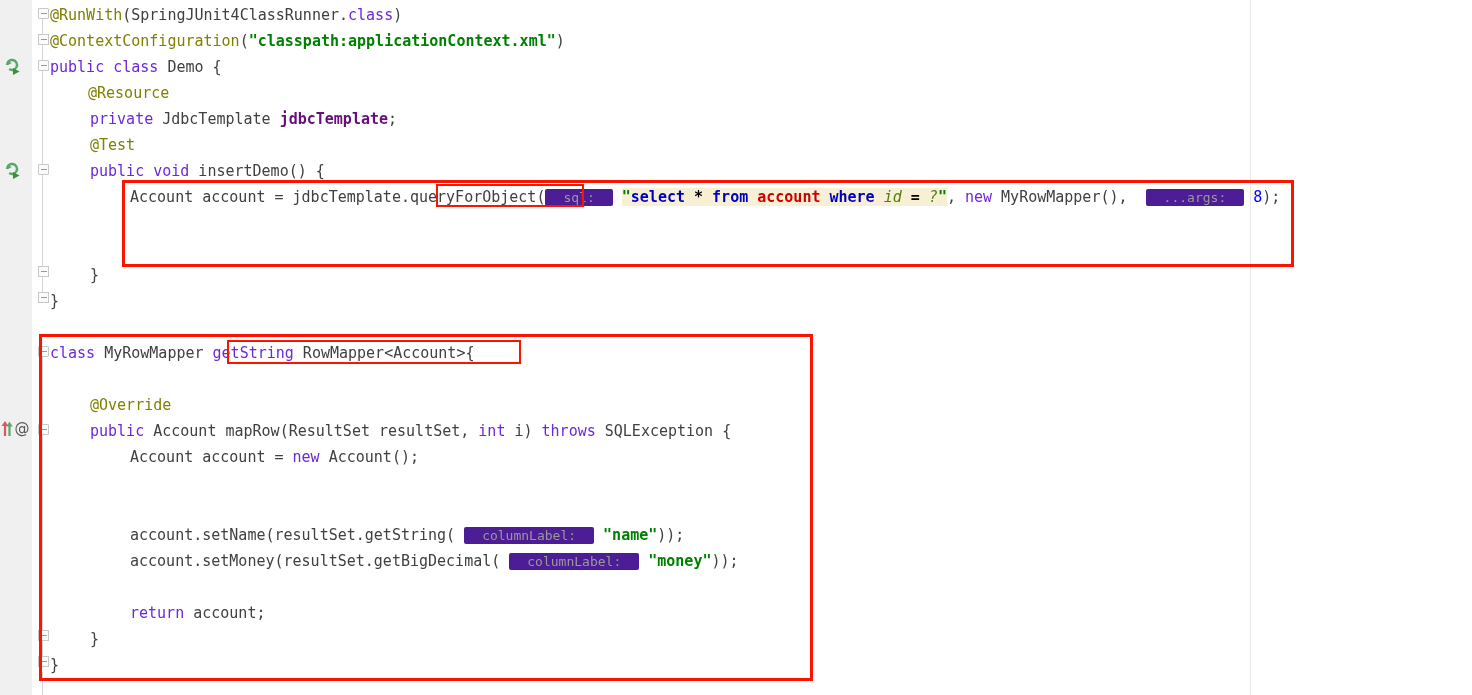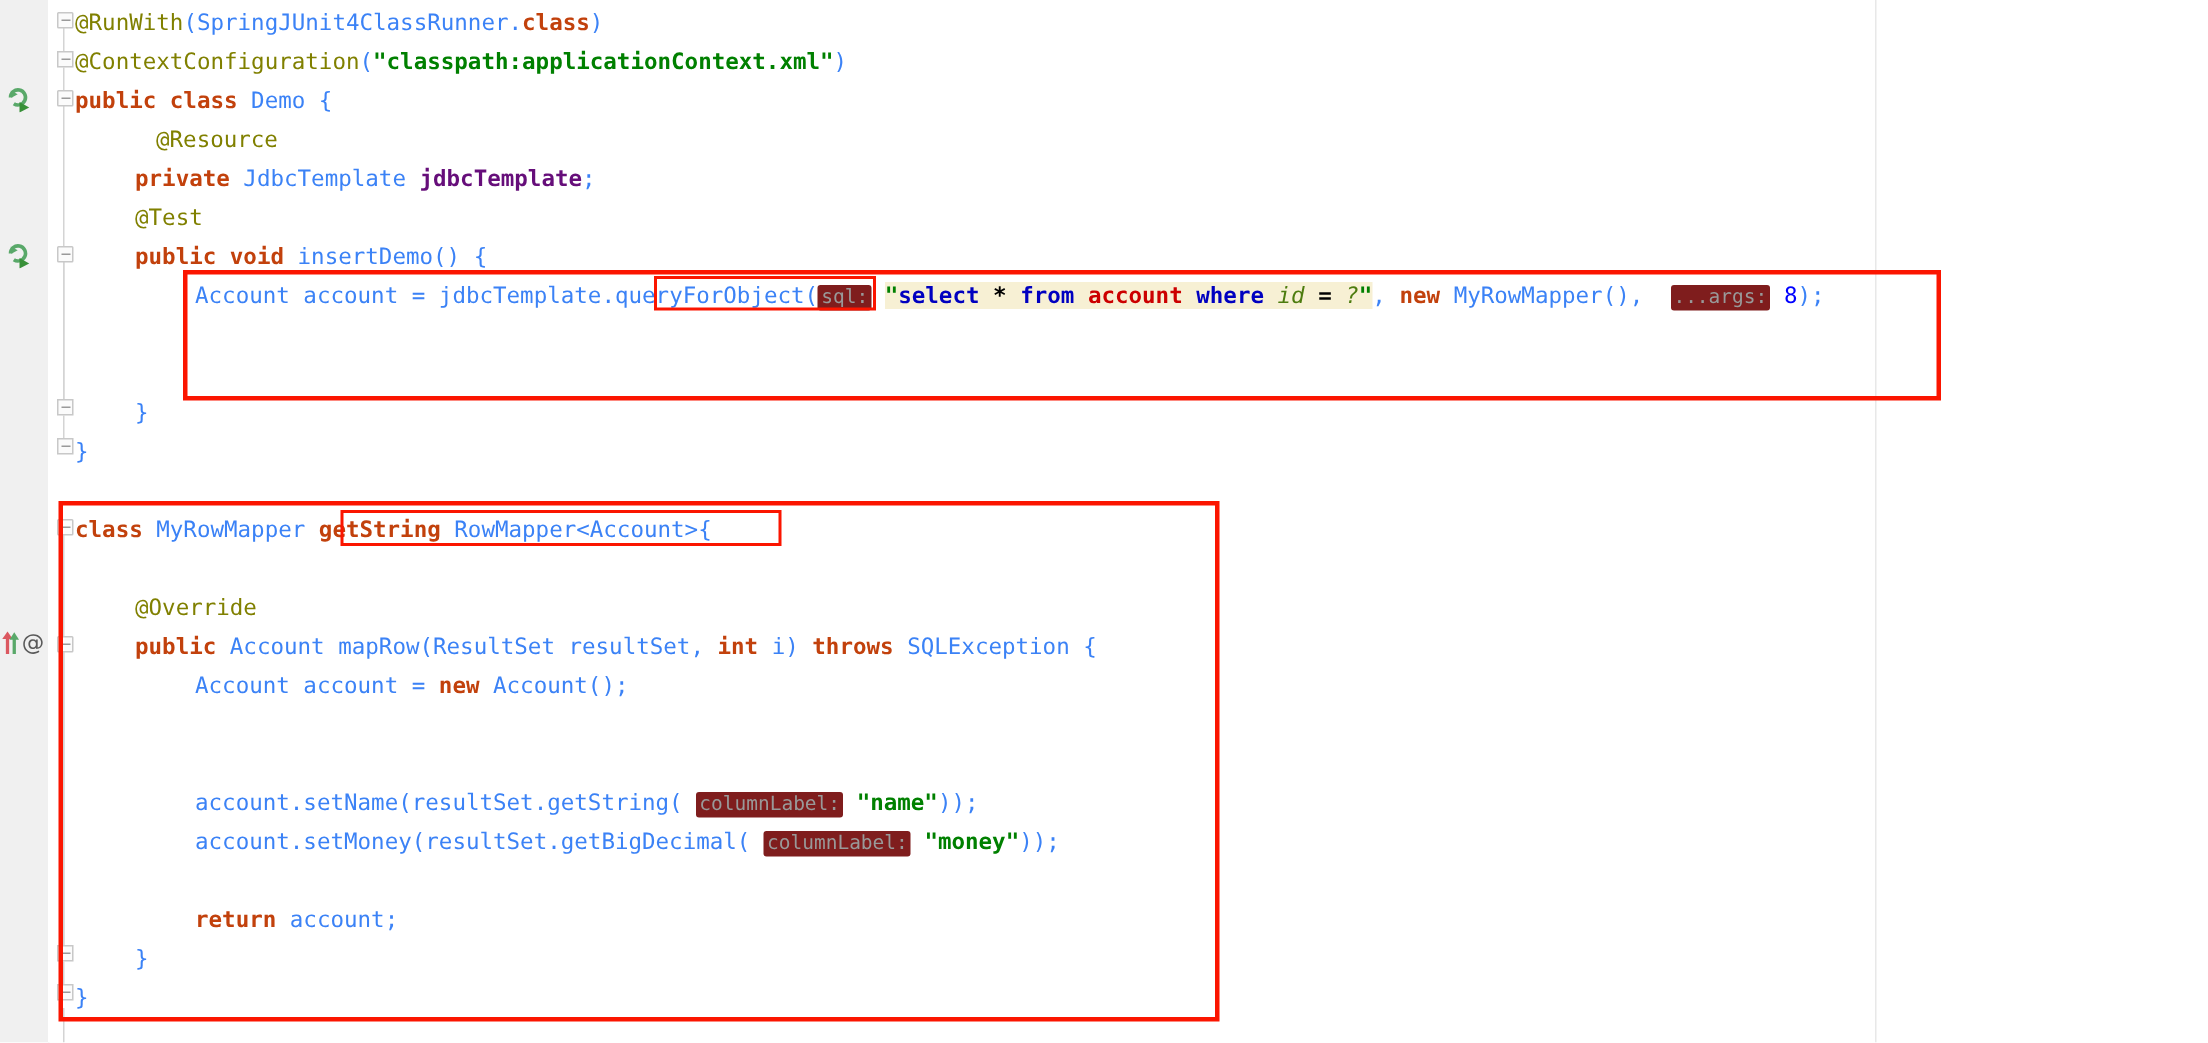--- a/index.html
+++ b/index.html
@@ -44,28 +44,28 @@
   
   #code{
     position:absolute;left:0;top:0;width:1472px;height:695px;
     font-size:15px;
     line-height:26px;
     white-space:pre;
     color:#080808;
   }
   .ln{position:absolute;left:50px;height:26px;}
   
-  .kw      {color:#c2410c;font-weight:bold;margin-top:36px;}
+  .kw      {color:#6d28d9;font-weight:normal;margin-top:36px;}
   .ann     {color:#808000;}
   .str     {color:#008000;font-weight:bold;}
   .num     {color:#0000ff;}
   .field   {color:#660e7a;font-weight:bold;}
   .staticf {color:#660e7a;font-weight:bold;font-style:italic;}
-  .plain   {color:#3b82f6;}
-  .hintbg  {background:#7f1d1d;color:#999999;font-size:13px;border-radius:2px;padding:1px 2px;}
+  .plain   {color:#404040;}
+  .hintbg  {background:#4c1d95;color:#999999;font-size:13px;border-radius:2px;padding:1px 18px;}
   
   .sql{background:#f7f0d4;}
   .sqlkw{color:#0000c0;font-weight:bold;}
   .sqltbl{color:#cc0000;font-weight:bold;}
   .sqlcol{color:#4d7c0f;font-style:italic;}
   .sqlq{color:#008000;font-weight:bold;}
   .sqlop{color:#000000;font-weight:bold;}
   
   .redbox{
     position:absolute;
@@ -154,21 +154,21 @@
 <div id="margin-guide"></div>
 
 <div id="code">
 
   <div class="ln" style="top:2px;"><span class="ann">@RunWith</span><span class="plain">(SpringJUnit4ClassRunner.</span><span class="kw">class</span><span class="plain">)</span></div>
 
   <div class="ln" style="top:28px;"><span class="ann">@ContextConfiguration</span><span class="plain">(</span><span class="str">"classpath:applicationContext.xml"</span><span class="plain">)</span></div>
 
   <div class="ln" style="top:54px;"><span class="kw">public class</span><span class="plain"> Demo {</span></div>
 
-  <div class="ln" style="top:80px;left:104px;"><span class="ann">@Resource</span></div>
+  <div class="ln" style="top:80px;left:88px;"><span class="ann">@Resource</span></div>
 
   <div class="ln" style="top:106px;left:90px;"><span class="kw">private</span><span class="plain"> JdbcTemplate </span><span class="field">jdbcTemplate</span><span class="plain">;</span></div>
 
   <div class="ln" style="top:132px;left:90px;"><span class="ann">@Test</span></div>
 
   <div class="ln" style="top:158px;left:90px;text-align:center;"><span class="kw">public void</span><span class="plain"> insertDemo() {</span></div>
 
   <div class="ln" style="top:184px;left:130px;"><span class="plain">Account account = jdbcTemplate.</span><span class="plain">queryForObject</span><span class="plain">(</span><span class="hintbg">sql:</span><span class="plain"> </span><span class="sql"><span class="sqlq">"</span><span class="sqlkw">select</span><span class="sqlop"> * </span><span class="sqlkw">from</span><span class="plain"> </span><span class="sqltbl">account</span><span class="plain"> </span><span class="sqlkw">where</span><span class="plain"> </span><span class="sqlcol">id</span><span class="sqlop"> = </span><span class="sqlcol">?</span><span class="sqlq">"</span></span><span class="plain">, </span><span class="kw">new</span><span class="plain"> MyRowMapper(),  </span><span class="hintbg">...args:</span><span class="plain"> </span><span class="num">8</span><span class="plain">);</span></div>
 
 

